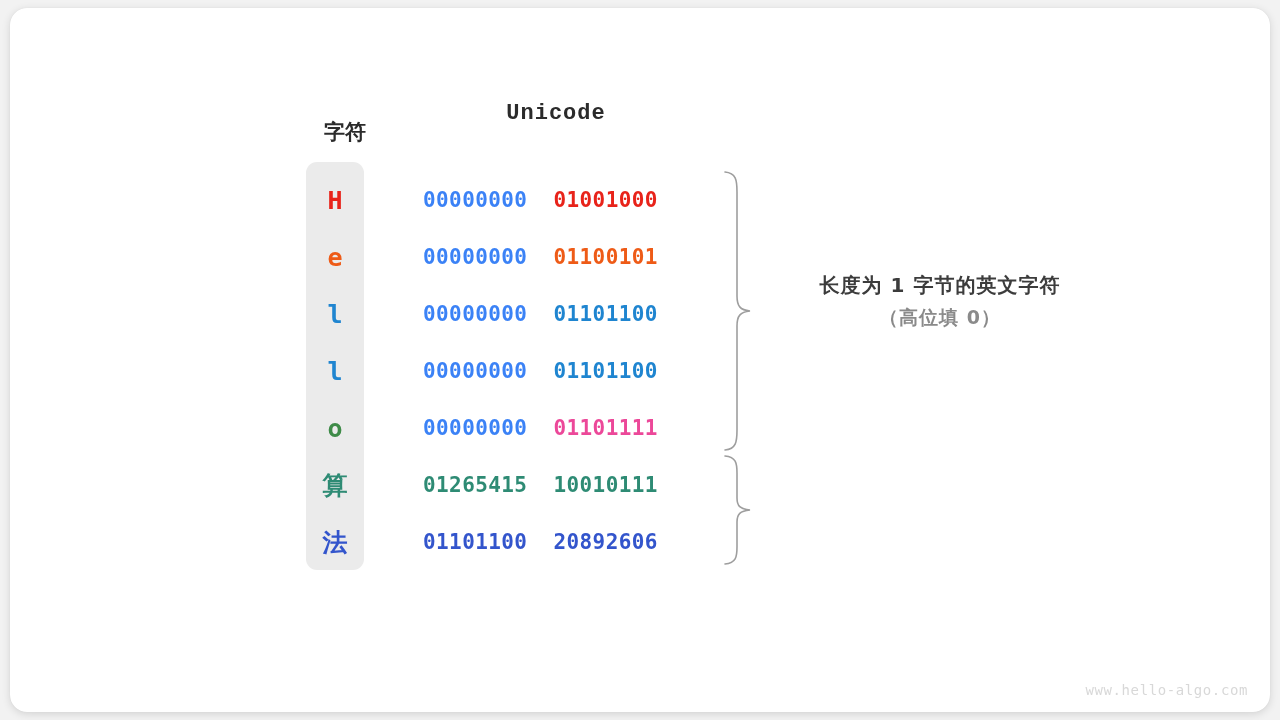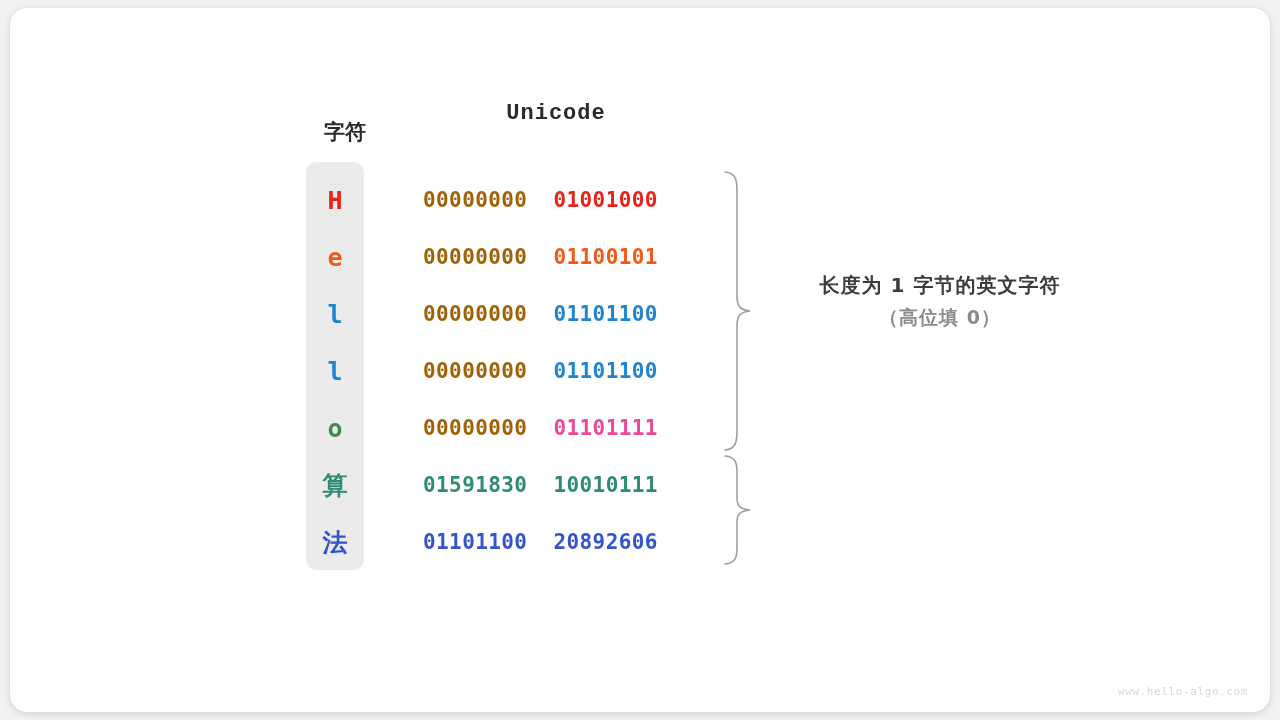--- a/index.html
+++ b/index.html
@@ -101,21 +101,21 @@
     width: 270px;
     height: 57px;
     line-height: 57px;
     text-align: left;
     font-size: 21px;
     font-weight: bold;
     font-family: "DejaVu Sans Mono", monospace;
     letter-spacing: 0.4px;
     white-space: pre;
   }
-  .bits-high { color: #a16207; margin-top: 34px; }
+  .bits-high { color: #3b82f6; margin-top: 34px; }
 
   
   .brace {
     position: absolute;
     color: #9e9e9e;
   }
   .brace svg { display: block; }
 
   
   .annotation {
@@ -137,21 +137,21 @@
   }
   #anno-1 { left: 760px; top: 264px; width: 340px; font-weight: bold; }
   #anno-2 { left: 760px; top: 487px; width: 340px; }
 
   
   #watermark {
     position: absolute;
     right: 22px;
     bottom: 14px;
     font-family: "DejaVu Sans Mono", monospace;
-    font-size: 11px;
+    font-size: 14px;
     color: #d8d8d8;
     letter-spacing: 0.6px;
   }
 </style>
 </head>
 <body>
 
 <div id="card">
   <div id="figure">
 
@@ -177,21 +177,21 @@
         <div class="row" style="top: 335px;">
           <div class="row-char" style="color: rgb(31, 133, 208);">l</div>
           <div class="row-bits"><span class="bits-high">00000000</span><span>  </span><span style="color: rgb(31, 133, 208);">01101100</span></div>
         </div>
         <div class="row" style="top: 392px;">
           <div class="row-char" style="color: rgb(62, 139, 72);">o</div>
           <div class="row-bits"><span class="bits-high">00000000</span><span>  </span><span style="color: #ec4899;">01101111</span></div>
         </div>
         <div class="row" style="top: 449px;">
           <div class="row-char cjk" style="color: rgb(46, 139, 116);">算</div>
-          <div class="row-bits"><span class="" style="color: rgb(46, 139, 116);">01591830</span><span>  </span><span style="color: rgb(46, 139, 116);">10010111</span></div>
+          <div class="row-bits"><span class="" style="color: rgb(46, 139, 116);">01265415</span><span>  </span><span style="color: rgb(46, 139, 116);">10010111</span></div>
         </div>
         <div class="row" style="top: 506px;">
           <div class="row-char cjk" style="color: rgb(51, 85, 204);">法</div>
           <div class="row-bits"><span class="" style="color: rgb(51, 85, 204);">01101100</span><span>  </span><span style="color: rgb(51, 85, 204);">20892606</span></div>
         </div>
       </div>
 
     <div class="brace" id="brace-1" style="left: 712px; top: 162px;">
       <svg width="32" height="282" viewBox="0 0 32 282" fill="none" stroke="#9e9e9e" stroke-width="1.6" stroke-linecap="round">
         <path d="M3 2 C 14 3, 15 10, 15 22 L15 126 C15 136, 18 140, 28 141 C18 142, 15 146, 15 156 L15 260 C15 272, 14 279, 3 280"></path>

